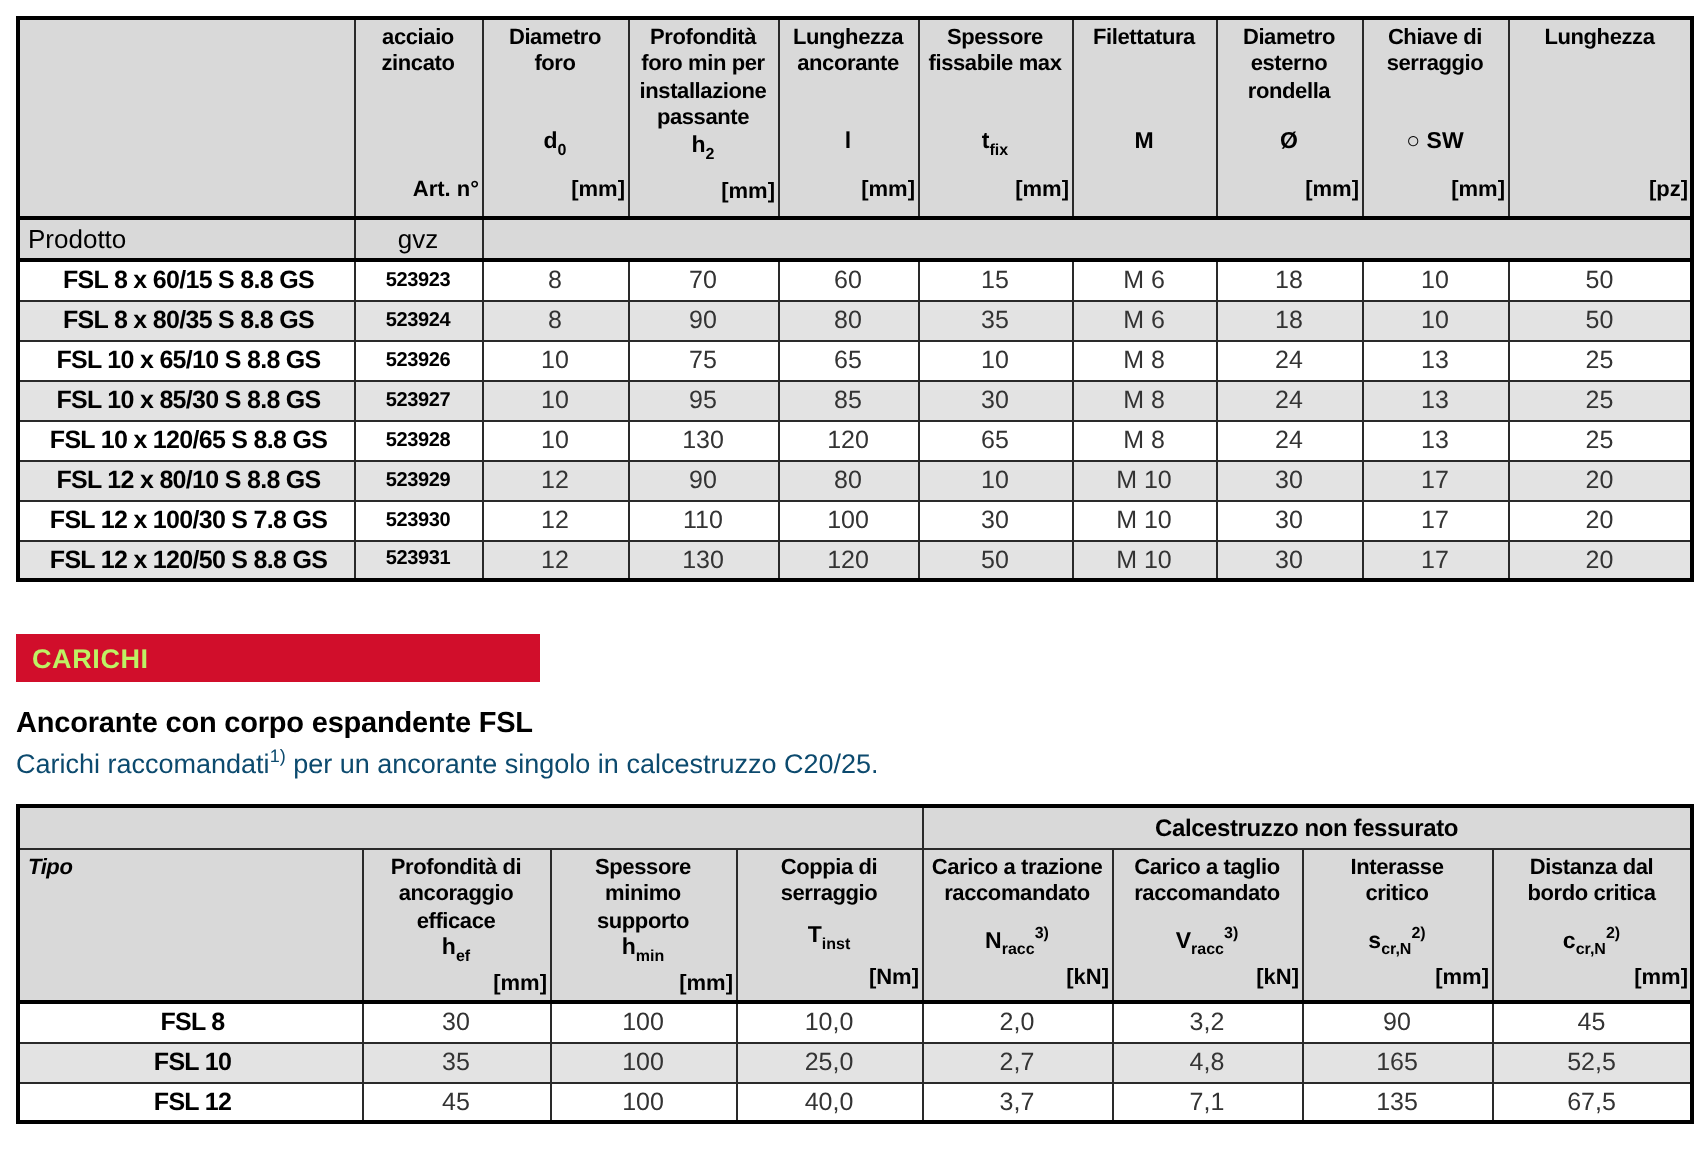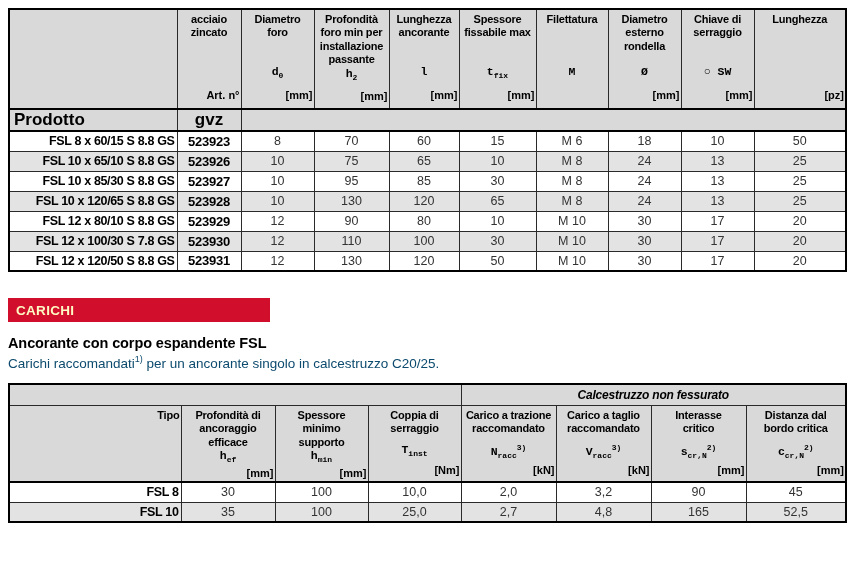--- a/index.html
+++ b/index.html
@@ -18,54 +18,54 @@
 
   table{border-collapse:collapse;table-layout:fixed;width:837px;}
   .t1,.t2{border:2px solid var(--strong);}
   th,td{border:1px solid var(--line);padding:0 2px;box-sizing:border-box;}
 
   
   th.h{background:var(--head_grey);vertical-align:top;padding:0 1px;}
   .hwrap{display:flex;flex-direction:column;height:98px;text-align:center;}
   .t2 .hwrap{height:75px;}
   .htitle{flex:1;font-weight:700;font-size:11px;line-height:1.22;padding-top:3px;white-space:pre-line;letter-spacing:-0.2px;}
-  .hsym{height:24px;font-weight:700;font-size:11.5px;font-family:Liberation Mono, monospace;}
+  .hsym{height:24px;font-weight:700;font-size:11.5px;}
   .hunit{height:19px;font-weight:700;font-size:11px;text-align:right;}
   .t2 .hsym{height:21px;}
   .t2 .hunit{height:17px;}
   .hsym sub{font-size:8px;}
   .hsym sup{font-size:8px;}
-  th.h.left .htitle{text-align:right;padding-left:3px;}
+  th.h.left .htitle{text-align:left;padding-left:3px;font-style:italic;}
 
   
   tr.prod td{
-    background:var(--head_grey);height:21px;font-weight:700;font-size:17px;
+    background:var(--head_grey);height:21px;font-weight:400;font-size:13px;
     border-top:2px solid var(--strong);border-bottom:2px solid var(--strong);
   }
   tr.prod td.c-name{text-align:left;padding-left:4px;}
   tr.prod td.c-art{text-align:center;}
 
   
   tbody td{height:20px;text-align:center;vertical-align:middle;}
   tbody tr:nth-child(even) td{background:var(--row_grey);}
-  td.name{font-weight:700;text-align:right;padding-left:4px;font-size:12.5px;letter-spacing:-0.35px;white-space:nowrap;}
-  td.art{font-weight:700;font-size:13px;letter-spacing:-0.2px;}
+  td.name{font-weight:700;text-align:center;padding-left:4px;font-size:12.5px;letter-spacing:-0.35px;white-space:nowrap;}
+  td.art{font-weight:700;font-size:10px;letter-spacing:-0.2px;}
   td.val{font-size:12.5px;color:#333;}
   .t2 tbody td{height:20px;}
   .t2 td.name{font-size:12.5px;}
 
   
   tr.grprow td,tr.grprow th{background:var(--head_grey);height:22px;border-bottom:1px solid var(--line);}
-  th.grp{font-weight:700;font-size:12px;text-align:center;letter-spacing:-0.2px;font-style:italic;}
+  th.grp{font-weight:700;font-size:12px;text-align:center;letter-spacing:-0.2px;}
   .t2 tr.hrow th{border-bottom:2px solid var(--strong);}
 
   
   .banner{
     width:262px;height:24px;margin-top:26px;background:var(--red);
-    color:#fef9c3;font-weight:700;font-size:13.5px;letter-spacing:0.3px;
+    color:#bef264;font-weight:700;font-size:13.5px;letter-spacing:0.3px;
     display:flex;align-items:center;padding-left:8px;box-sizing:border-box;
   }
   .heading{font-size:14.5px;font-weight:700;margin:13px 0 3px 0;letter-spacing:-0.1px;}
   .subtext{font-size:13.5px;margin:0 0 12px 0;color:#0c4a6e;}
   .subtext sup{font-size:9px;}
 </style>
 </head>
 <body>
 
 <div class="page">
@@ -173,20 +173,32 @@
       </tr>
     </thead>
     <tbody id="t1-body">
         <tr class="drow">
           <td class="name">FSL 8 x 60/15 S 8.8 GS</td>
           <td class="art">523923</td>
           <td class="val">8</td>
           <td class="val">70</td>
           <td class="val">60</td>
           <td class="val">15</td>
+          <td class="val">M 6</td>
+          <td class="val">18</td>
+          <td class="val">10</td>
+          <td class="val">50</td>
+        </tr>
+        <tr class="drow">
+          <td class="name">FSL 8 x 80/35 S 8.8 GS</td>
+          <td class="art">523924</td>
+          <td class="val">8</td>
+          <td class="val">90</td>
+          <td class="val">80</td>
+          <td class="val">35</td>
           <td class="val">M 6</td>
           <td class="val">18</td>
           <td class="val">10</td>
           <td class="val">50</td>
         </tr>
         <tr class="drow">
           <td class="name">FSL 10 x 65/10 S 8.8 GS</td>
           <td class="art">523926</td>
           <td class="val">10</td>
           <td class="val">75</td>
@@ -366,16 +378,26 @@
         <tr class="drow">
           <td class="name">FSL 10</td>
           <td class="val">35</td>
           <td class="val">100</td>
           <td class="val">25,0</td>
           <td class="val">2,7</td>
           <td class="val">4,8</td>
           <td class="val">165</td>
           <td class="val">52,5</td>
         </tr>
+        <tr class="drow">
+          <td class="name">FSL 12</td>
+          <td class="val">45</td>
+          <td class="val">100</td>
+          <td class="val">40,0</td>
+          <td class="val">3,7</td>
+          <td class="val">7,1</td>
+          <td class="val">135</td>
+          <td class="val">67,5</td>
+        </tr>
       </tbody>
   </table>
 
 </div>
 
 </body></html>

